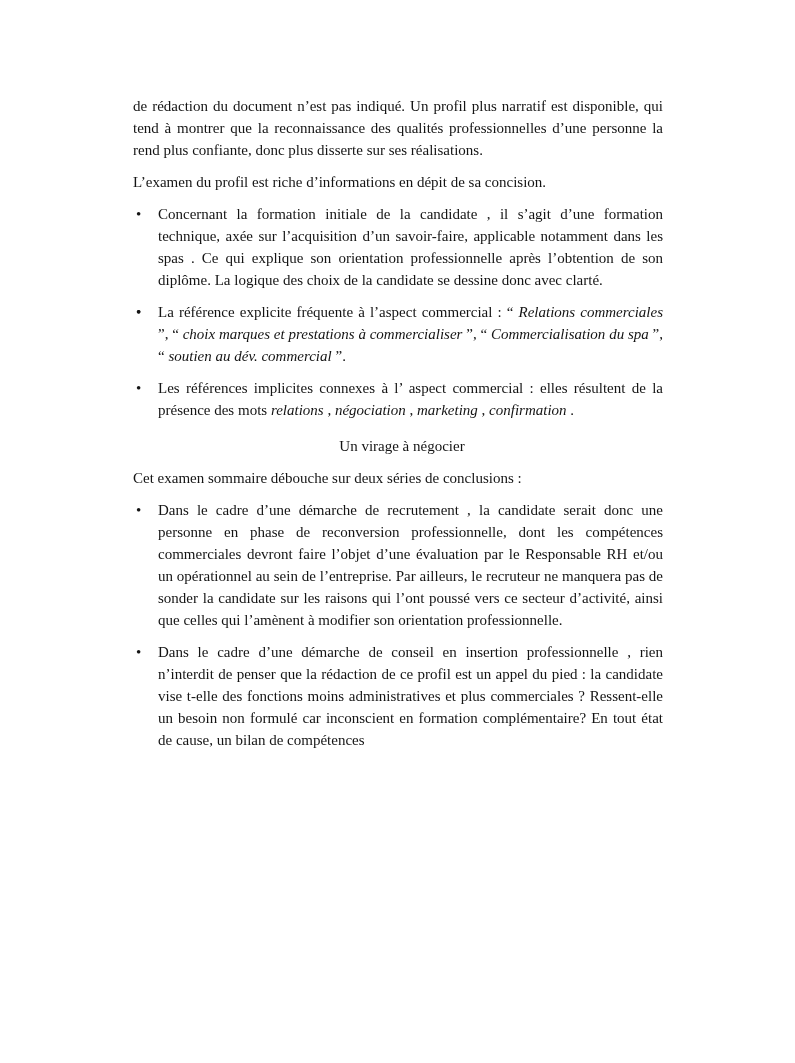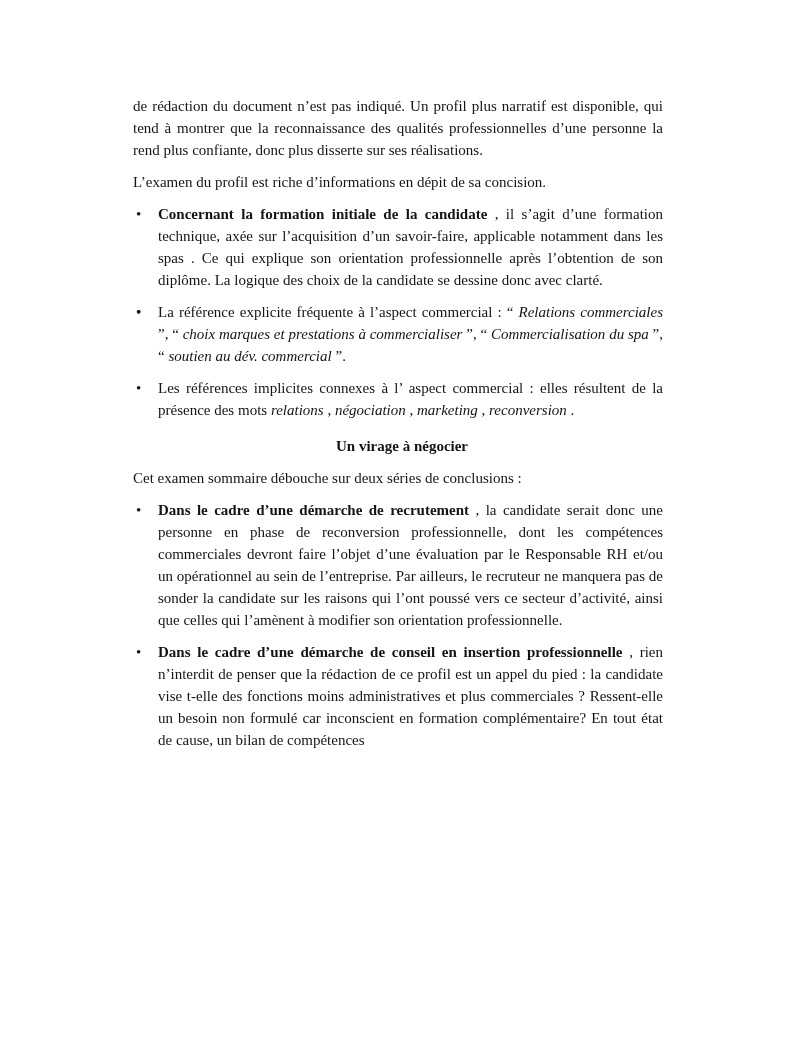--- a/index.html
+++ b/index.html
@@ -30,21 +30,21 @@
   .bullet {
     position: relative;
     padding-left: 25px;
     margin: 0 0 10px 0;
   }
   .marker {
     position: absolute;
     left: 3px;
     top: 0;
   }
-  .b { font-weight: bold; }
+  .b { font-weight: normal; }
   .i { font-style: italic; margin-top: 36px; }
   .heading {
     font-weight: bold;
     margin: 14px 0 10px 8px;
     text-align: center;
   }
   .footer {
     position: absolute;
     left: 0;
     right: 0;
@@ -72,21 +72,21 @@
       <span class="marker">•</span>
     </div>
 
     <div class="bullet">
       <span class="marker">•</span>
       <span class="btext"><span>La référence explicite fréquente à l’aspect commercial : “ </span><span class="i">Relations commerciales</span><span> ”, “ </span><span class="i">choix marques et prestations à commercialiser</span><span> ”, “ </span><span class="i">Commercialisation du spa</span><span> ”, “ </span><span class="i">soutien au dév. commercial</span><span> ”.</span></span>
     </div>
 
     <div class="bullet">
       <span class="marker">•</span>
-      <span class="btext"><span>Les références implicites connexes à l’ aspect commercial : elles résultent de la présence des mots </span><span class="i">relations</span><span> , </span><span class="i">négociation</span><span> , </span><span class="i">marketing</span><span> , </span><span class="i">reconversion</span><span> .</span></span>
+      <span class="btext"><span>Les références implicites connexes à l’ aspect commercial : elles résultent de la présence des mots </span><span class="i">relations</span><span> , </span><span class="i">négociation</span><span> , </span><span class="i">marketing</span><span> , </span><span class="i">confirmation</span><span> .</span></span>
     </div>
 
 
     <p class="para heading"><span class="b">Un virage à négocier</span></p>
 
     <p class="para"><span>Cet examen sommaire débouche sur deux séries de conclusions :</span></p>
 
     <div class="bullet">
       <span class="marker">•</span>
       <span class="btext"><span class="b">Dans le cadre d’une démarche de recrutement</span><span> , la candidate serait donc une personne en phase de reconversion professionnelle, dont les compétences commerciales devront faire l’objet d’une évaluation par le Responsable RH et/ou un opérationnel au sein de l’entreprise. Par ailleurs, le recruteur ne manquera pas de sonder la candidate sur les raisons qui l’ont poussé vers ce secteur d’activité, ainsi que celles qui l’amènent à modifier son orientation professionnelle.</span></span>

